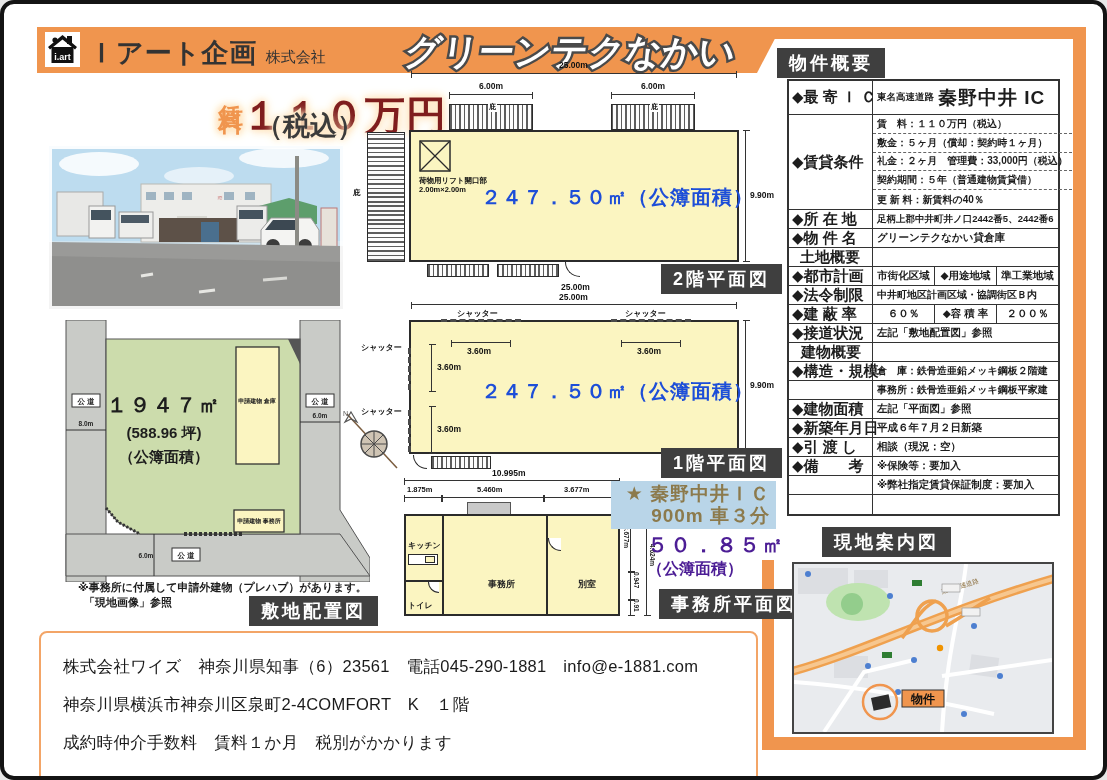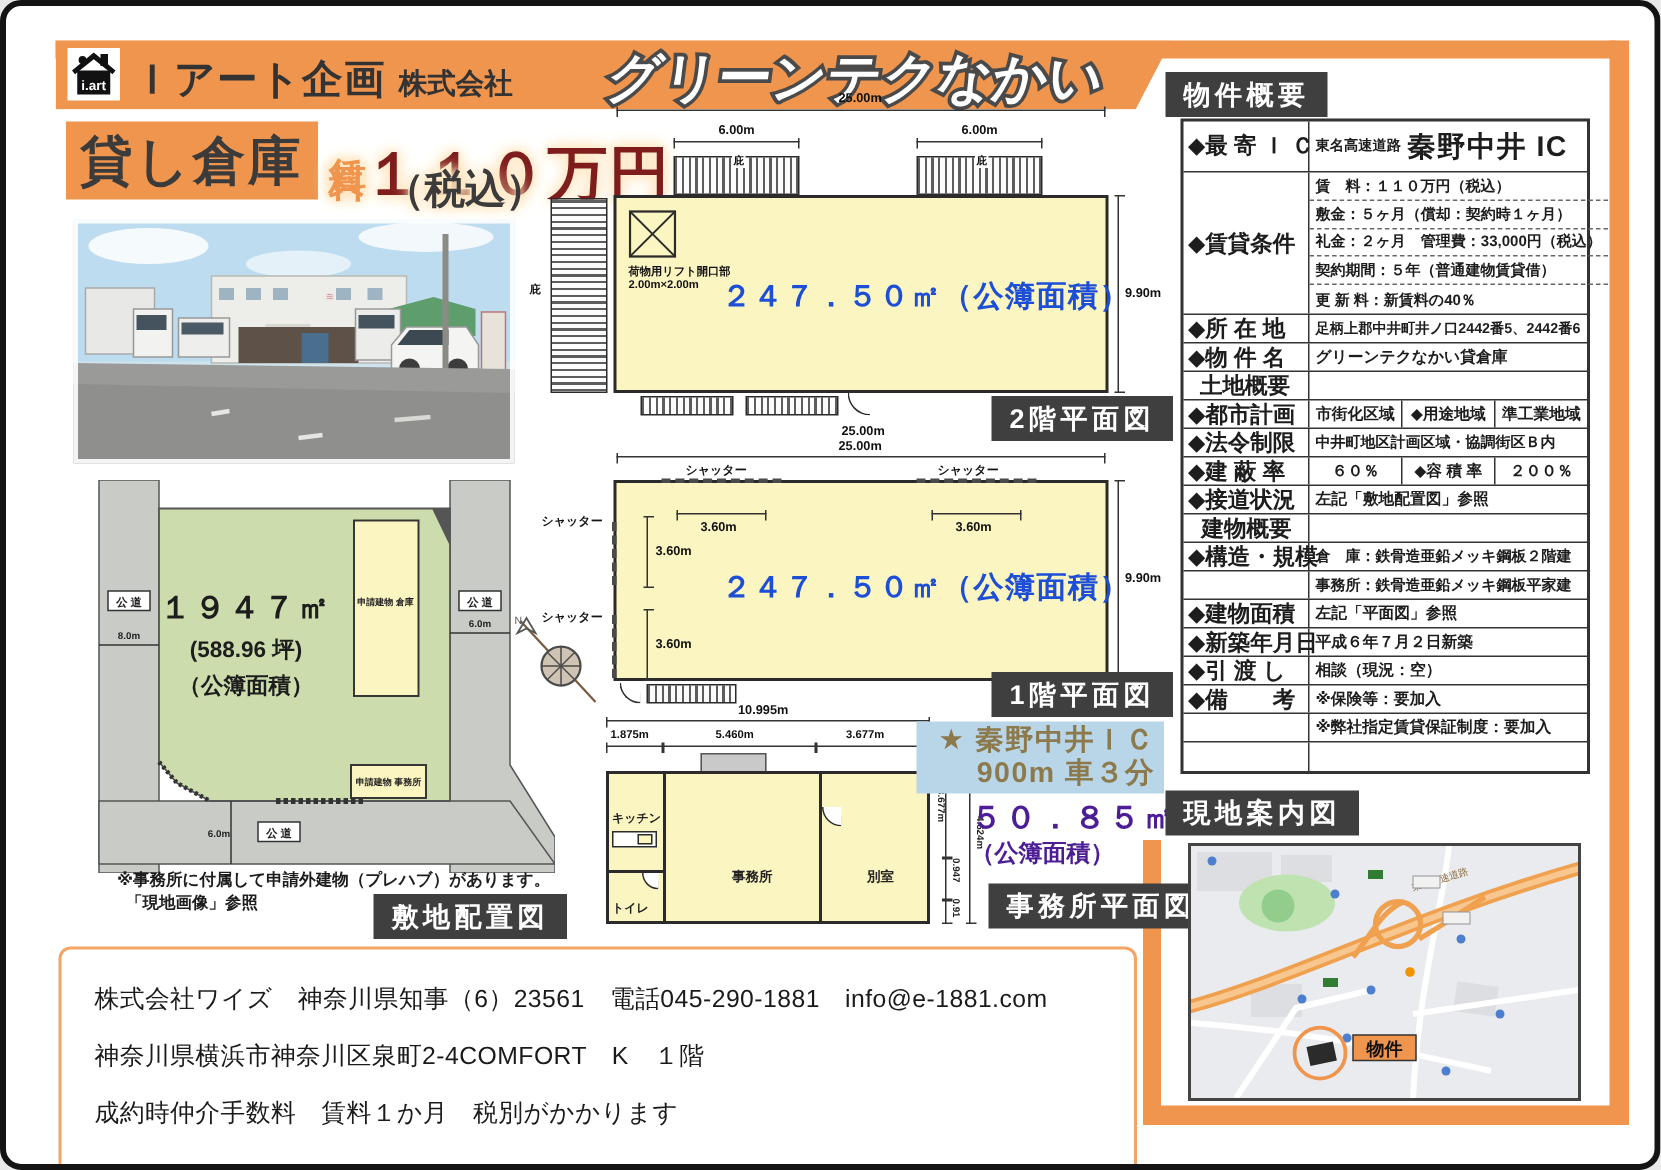--- a/index.html
+++ b/index.html
@@ -12,21 +12,21 @@
   .orange{background:#F0954E;}
   .band-top{left:33px;top:23px;width:1049px;height:12px;border-top-right-radius:10px;}
   .bar-right{left:1069px;top:23px;width:13px;height:723px;border-bottom-right-radius:10px;}
   .bar-bottom{left:758px;top:733px;width:324px;height:13px;border-bottom-left-radius:6px;}
   .bar-left{left:758px;top:556px;width:12px;height:190px;}
   .title-band{left:33px;top:23px;width:744px;height:46px;background:#F0954E;
               clip-path:polygon(0 0,100% 0,calc(100% - 24px) 100%,0 100%);}
   
   .logo-box{left:41px;top:28px;width:35px;height:35px;background:#fff;display:flex;align-items:center;justify-content:center;}
   .company{left:84px;top:31px;font-size:27px;font-weight:bold;color:#333;letter-spacing:1px;}
-  .company small{font-size:19px;font-weight:bold;letter-spacing:0;}
+  .company small{font-size:15px;font-weight:normal;letter-spacing:0;}
   
   .badge-dark{background:#3F3F3F;color:#fff;font-weight:bold;font-size:18px;padding:3px 12px;letter-spacing:3px;white-space:nowrap;}
   
   .lease-badge{left:40px;top:77px;width:168px;height:52px;background:#F0954E;color:#3b3b3b;
                font-size:35px;font-weight:bold;display:flex;align-items:center;justify-content:center;letter-spacing:2px;}
   .glow{text-shadow:0 0 5px #ffe9c9,0 0 9px #ffe2b8,0 0 12px #ffe2b8;}
   .rent-v{left:211px;top:80px;writing-mode:vertical-rl;font-size:25px;font-weight:bold;color:#F0954E;letter-spacing:4px;}
   .price{left:238px;top:84px;font-size:40px;font-weight:bold;color:#7f1d1d;letter-spacing:1px;}
   .tax{left:252px;top:104px;font-size:27px;font-weight:bold;color:#3b3b3b;}
   
@@ -90,21 +90,20 @@
       <circle cx="8" cy="6" r="2.6" fill="#111"></circle>
       <text x="15.5" y="26" font-size="9" font-weight="bold" fill="#fff" text-anchor="middle">i.art</text>
     </svg>
   </div>
   <div class="abs company"><span>Ｉアート企画</span> <small>株式会社</small></div>
 
   <svg class="abs" style="left:365px;top:22px;width:410px;height:50px;overflow:visible">
     <text x="205" y="38" text-anchor="middle" font-size="36" font-weight="bold" fill="#fff" stroke="#4a4a4a" stroke-width="5" paint-order="stroke" transform="skewX(-8)">グリーンテクなかい</text>
   </svg>
 
-  <div class="abs lease-badge">貸し倉庫</div>
   <div class="abs rent-v glow">賃料</div>
   <div class="abs price glow">１１０万円</div>
   <div class="abs tax glow">（税込）</div>
 
   <svg class="abs" style="left:45px;top:142px" width="294" height="163" viewBox="0 0 294 163">
     <rect width="294" height="163" fill="#cfe3ee"></rect>
     <rect width="294" height="95" fill="#BDDCEF"></rect>
     <ellipse cx="50" cy="18" rx="40" ry="12" fill="#fff" opacity="0.85"></ellipse>
     <ellipse cx="235" cy="12" rx="45" ry="10" fill="#fff" opacity="0.8"></ellipse>
     <ellipse cx="150" cy="30" rx="35" ry="9" fill="#fff" opacity="0.6"></ellipse>
@@ -396,21 +395,21 @@
     <div class="ov-row h19">
       <div class="ov-lbl"></div>
       <div class="ov-val">※弊社指定賃貸保証制度：要加入</div>
     </div>
     <div class="ov-row h19">
       <div class="ov-lbl"></div>
       <div class="ov-val"></div>
     </div>
   </div>
 
-  <div class="abs badge-dark" style="left:773px;top:523px">現地案内図</div>
+  <div class="abs badge-dark" style="left:818px;top:523px">現地案内図</div>
   <div class="abs map-frame">
     <svg width="258" height="168" viewBox="0 0 258 168">
       <rect width="258" height="168" fill="#E9EBEE"></rect>
       <rect x="4" y="4" width="50" height="26" fill="#DCDEE2"></rect>
       <rect x="60" y="6" width="34" height="18" fill="#DCDEE2"></rect>
       <rect x="176" y="92" width="28" height="20" fill="#DCDEE2" transform="rotate(8 190 102)"></rect>
       <rect x="40" y="92" width="34" height="22" fill="#DCDEE2"></rect>
       <ellipse cx="64" cy="38" rx="32" ry="19" fill="#BFE3B0"></ellipse>
       <circle cx="58" cy="40" r="11" fill="#93CD8C"></circle>
 

